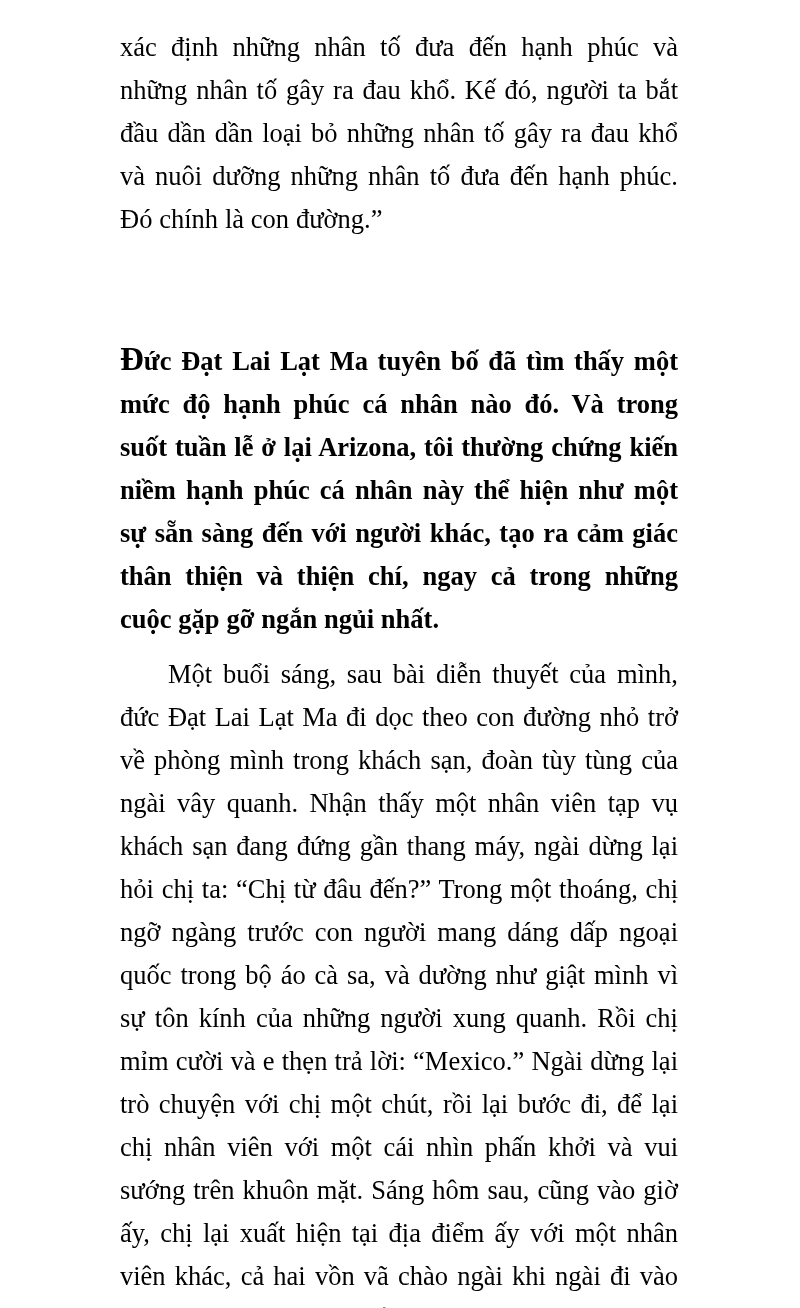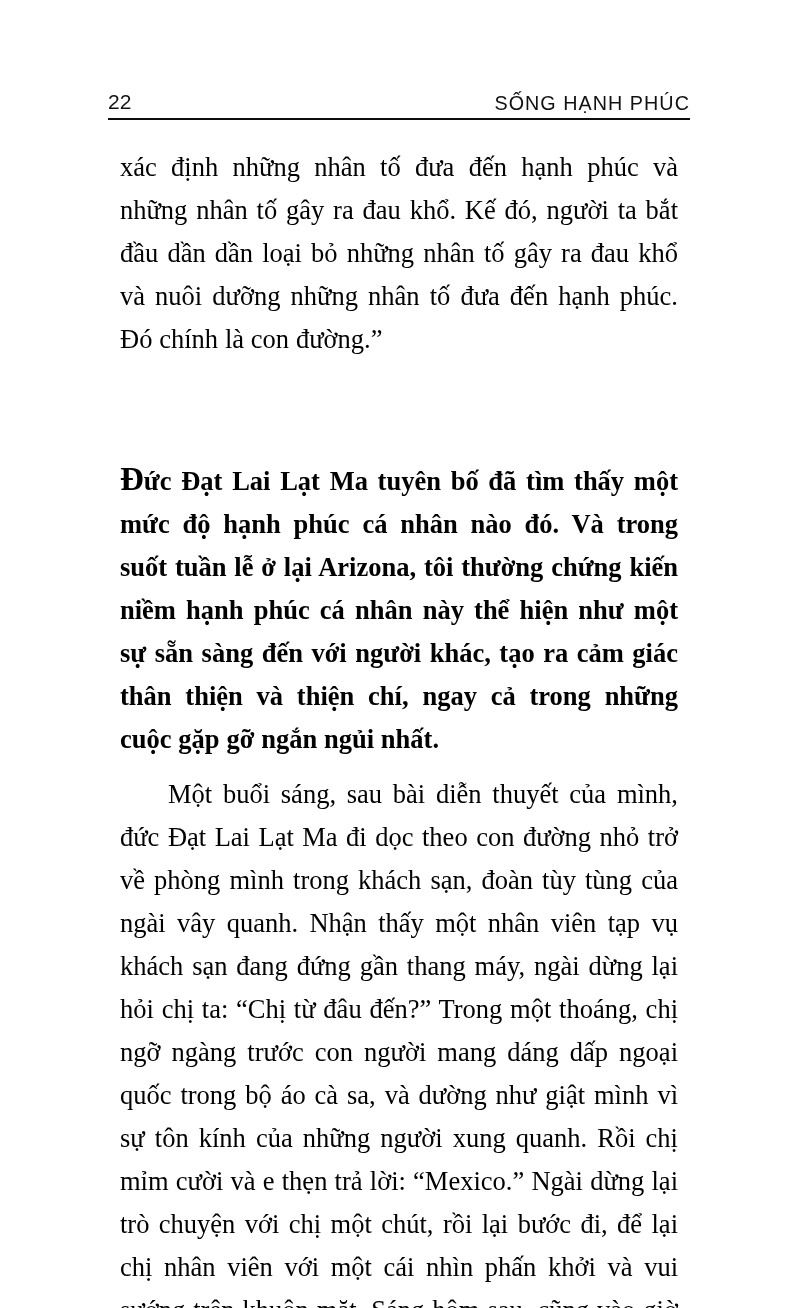--- a/index.html
+++ b/index.html
@@ -89,25 +89,20 @@
     font-size: 33px;
     line-height: 0;
   }
 </style>
 </head>
 <body>
 
 <div class="page">
   <div class="content">
 
-    <div class="running-head">
-      <div class="folio">22</div>
-      <div class="head-title">SỐNG HẠNH PHÚC</div>
-      <div class="head-rule"></div>
-    </div>
 
     <div class="body-text">
 
       <p class="para">xác định những nhân tố đưa đến hạnh phúc và những nhân tố gây ra đau khổ. Kế đó, người ta bắt đầu dần dần loại bỏ những nhân tố gây ra đau khổ và nuôi dưỡng những nhân tố đưa đến hạnh phúc. Đó chính là con đường.”</p>
 
       <p class="para gap-large"><span class="initial-cap">Đ</span><span>ức Đạt Lai Lạt Ma tuyên bố đã tìm thấy một mức độ hạnh phúc cá nhân nào đó. Và trong suốt tuần lễ ở lại Arizona, tôi thường chứng kiến niềm hạnh phúc cá nhân này thể hiện như một sự sẵn sàng đến với người khác, tạo ra cảm giác thân thiện và thiện chí, ngay cả trong những cuộc gặp gỡ ngắn ngủi nhất.</span></p>
 
       <p class="para indent">Một buổi sáng, sau bài diễn thuyết của mình, đức Đạt Lai Lạt Ma đi dọc theo con đường nhỏ trở về phòng mình trong khách sạn, đoàn tùy tùng của ngài vây quanh. Nhận thấy một nhân viên tạp vụ khách sạn đang đứng gần thang máy, ngài dừng lại hỏi chị ta: “Chị từ đâu đến?” Trong một thoáng, chị ngỡ ngàng trước con người mang dáng dấp ngoại quốc trong bộ áo cà sa, và dường như giật mình vì sự tôn kính của những người xung quanh. Rồi chị mỉm cười và e thẹn trả lời: “Mexico.” Ngài dừng lại trò chuyện với chị một chút, rồi lại bước đi, để lại chị nhân viên với một cái nhìn phấn khởi và vui sướng trên khuôn mặt. Sáng hôm sau, cũng vào giờ ấy, chị lại xuất hiện tại địa điểm ấy với một nhân viên khác, cả hai vồn vã chào ngài khi ngài đi vào thang máy. Cuộc giao tiếp</p>
 
     </div>

